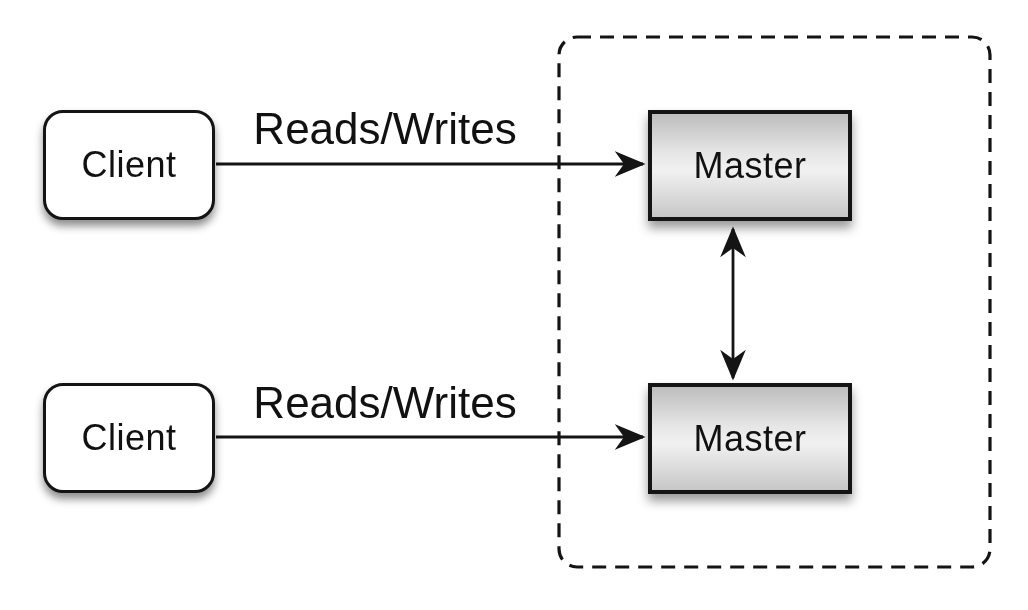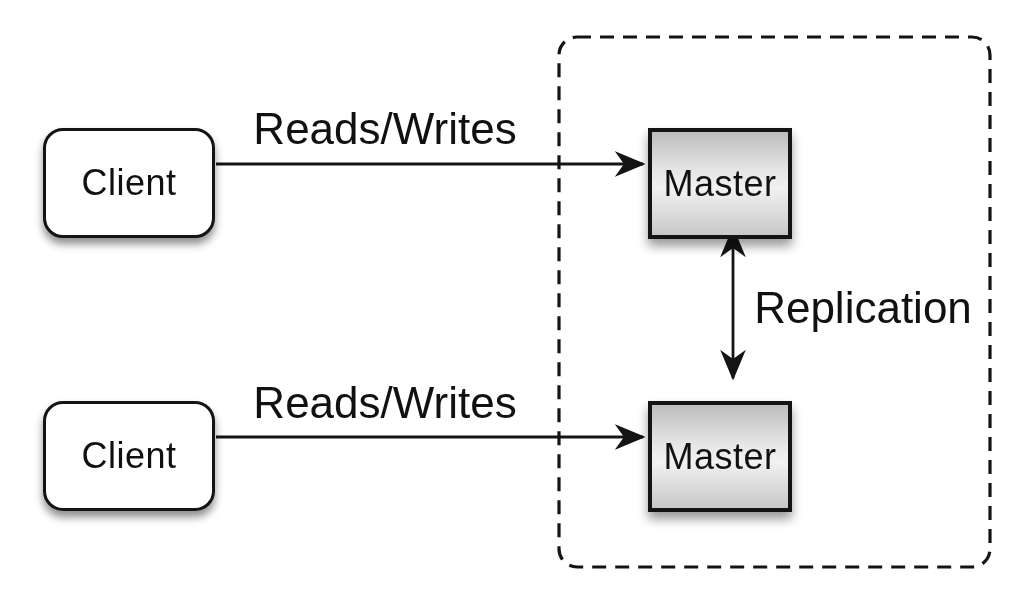--- a/index.html
+++ b/index.html
@@ -26,34 +26,33 @@
   .node {
     position: absolute;
     box-sizing: border-box;
     display: flex;
     align-items: center;
     justify-content: center;
     font-size: 36px;
     color: #111111;
     letter-spacing: 0.5px;
     z-index: 2;
-    margin-top: 18px;
   }
   .client {
     width: 172px;
     height: 110px;
     border: 3.5px solid #141414;
     border-radius: 20px;
     background: #ffffff;
     box-shadow: 0 6px 9px rgba(0,0,0,0.45);
   }
   .client-1 { left: 43px;  top: 110px; }
   .client-2 { left: 43px;  top: 383px; }
   .master {
-    width: 144px;
+    width: 204px;
     height: 111px;
     border: 4px solid #141414;
     background: linear-gradient(180deg, #bdbdbd 0%, #e6e6e6 38%, #f1f1f1 55%, #d8d8d8 82%, #c7c7c7 100%);
     box-shadow: 0 7px 10px rgba(0,0,0,0.40);
   }
   .master-1 { left: 648px; top: 110px; }
   .master-2 { left: 648px; top: 383px; }
   .edge-label {
     position: absolute;
     font-size: 44px;
@@ -100,15 +99,14 @@
   </div>
 
   <div class="node master master-2">
     <span>Master</span>
   </div>
 
   <div class="edge-label rw-label-1">Reads/Writes</div>
 
   <div class="edge-label rw-label-2">Reads/Writes</div>
 
-  <div class="edge-label repl-label">Replication</div>
 
 </div>
 
 </body></html>

